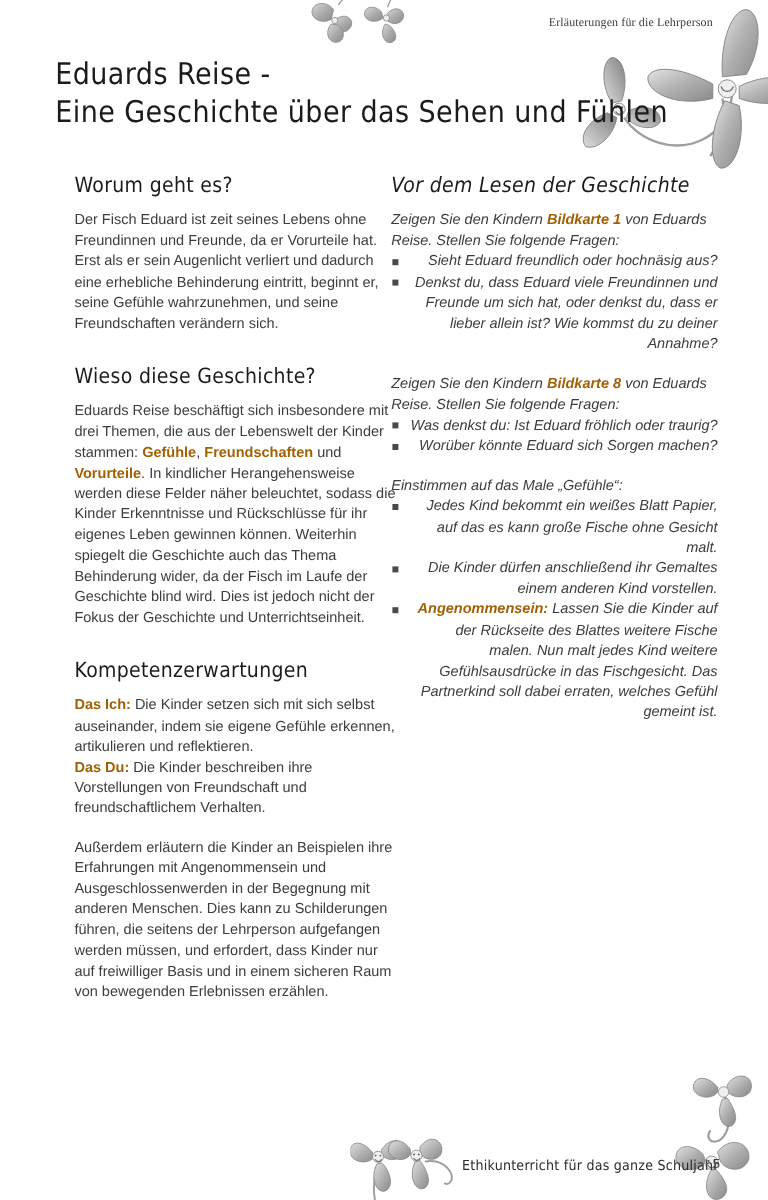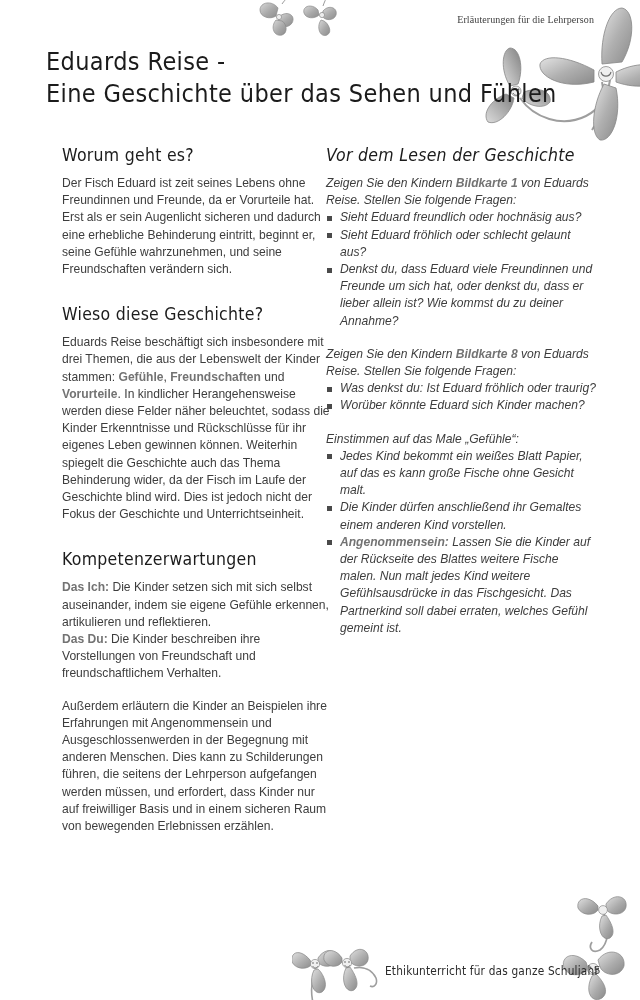--- a/index.html
+++ b/index.html
@@ -83,36 +83,37 @@
     line-height: 17.2px;
     color: #3d3d3d;
     text-align: left;
   }
   p.body + p.body { margin-top: 15px; }
 
   p.tight { margin-top: 0; }
 
   b, .b {
     font-weight: bold;
-    color: #737373;
+    color: #a16207;
   }
 
   ul.bullets {
     list-style: none;
     margin: 0;
     padding: 0;
   }
   ul.bullets li {
     position: relative;
     padding-left: 14px;
     margin: 0 0 0 0;
     font-family: "Liberation Sans", sans-serif;
     font-size: 12.1px;
     line-height: 17.2px;
     color: #3d3d3d;
+    text-align: right;
   }
   ul.bullets li::before {
     content: "";
     position: absolute;
     left: 1px;
     top: 6.5px;
     width: 5px;
     height: 5px;
     background: #4a4a4a;
   }
@@ -284,49 +285,48 @@
   <div class="header-label">Erläuterungen für die Lehrperson</div>
 
   <div class="title-block">
     <div class="title-line">Eduards Reise -</div>
     <div class="title-line">Eine Geschichte über das Sehen und Fühlen</div>
   </div>
 
   <div class="col col-left">
 
     <h2 class="section">Worum geht es?</h2>
-    <p class="body">Der Fisch Eduard ist zeit seines Lebens ohne Freundinnen und Freunde, da er Vorurteile hat. Erst als er sein Augenlicht sicheren und dadurch eine erhebliche Behinderung eintritt, beginnt er, seine Gefühle wahrzunehmen, und seine Freundschaften verändern sich.</p>
+    <p class="body">Der Fisch Eduard ist zeit seines Lebens ohne Freundinnen und Freunde, da er Vorurteile hat. Erst als er sein Augenlicht verliert und dadurch eine erhebliche Behinderung eintritt, beginnt er, seine Gefühle wahrzunehmen, und seine Freundschaften verändern sich.</p>
 
     <h2 class="section spaced">Wieso diese Geschichte?</h2>
     <p class="body tight"><span>Eduards Reise beschäftigt sich insbesondere mit drei Themen, die aus der Lebenswelt der Kinder stammen: </span><span class="b">Gefühle</span><span>, </span><span class="b">Freundschaften</span><span> und </span><span class="b">Vorurteile</span><span>. In kindlicher Herangehensweise werden diese Felder näher beleuchtet, sodass die Kinder Erkenntnisse und Rückschlüsse für ihr eigenes Leben gewinnen können. Weiterhin spiegelt die Geschichte auch das Thema Behinderung wider, da der Fisch im Laufe der Geschichte blind wird. Dies ist jedoch nicht der Fokus der Geschichte und Unterrichtseinheit.</span></p>
 
     <h2 class="section spaced">Kompetenzerwartungen</h2>
     <p class="body tight"><span class="b">Das Ich:</span><span> Die Kinder setzen sich mit sich selbst auseinander, indem sie eigene Gefühle erkennen, artikulieren und reflektieren.</span><br><span class="b">Das Du:</span><span> Die Kinder beschreiben ihre Vorstellungen von Freundschaft und freundschaftlichem Verhalten.</span></p>
     <p class="body">Außerdem erläutern die Kinder an Beispielen ihre Erfahrungen mit Angenommensein und Ausgeschlossenwerden in der Begegnung mit anderen Menschen. Dies kann zu Schilderungen führen, die seitens der Lehrperson aufgefangen werden müssen, und erfordert, dass Kinder nur auf freiwilliger Basis und in einem sicheren Raum von bewegenden Erlebnissen erzählen.</p>
   </div>
 
   <div class="col col-right">
 
     <h2 class="section">Vor dem Lesen der Geschichte</h2>
 
     <p class="body tight"><span>Zeigen Sie den Kindern </span><span class="b">Bildkarte 1</span><span> von Eduards Reise. Stellen Sie folgende Fragen:</span></p>
 
     <ul class="bullets">
       <li>Sieht Eduard freundlich oder hochnäsig aus?</li>
-      <li>Sieht Eduard fröhlich oder schlecht gelaunt aus?</li>
       <li>Denkst du, dass Eduard viele Freundinnen und Freunde um sich hat, oder denkst du, dass er lieber allein ist? Wie kommst du zu deiner Annahme?</li>
     </ul>
 
     <div class="gap-md"></div>
 
     <p class="body tight"><span>Zeigen Sie den Kindern </span><span class="b">Bildkarte 8</span><span> von Eduards Reise. Stellen Sie folgende Fragen:</span></p>
 
     <ul class="bullets">
       <li>Was denkst du: Ist Eduard fröhlich oder traurig?</li>
-      <li>Worüber könnte Eduard sich Kinder machen?</li>
+      <li>Worüber könnte Eduard sich Sorgen machen?</li>
     </ul>
 
     <div class="gap-md"></div>
 
     <p class="body tight">Einstimmen auf das Male „Gefühle“:</p>
 
     <ul class="bullets">
       <li>Jedes Kind bekommt ein weißes Blatt Papier, auf das es kann große Fische ohne Gesicht malt.</li>
       <li>Die Kinder dürfen anschließend ihr Gemaltes einem anderen Kind vorstellen.</li>
       <li><span class="b">Angenommensein:</span><span> Lassen Sie die Kinder auf der Rückseite des Blattes weitere Fische malen. Nun malt jedes Kind weitere Gefühlsausdrücke in das Fischgesicht. Das Partnerkind soll dabei erraten, welches Gefühl gemeint ist.</span></li>

